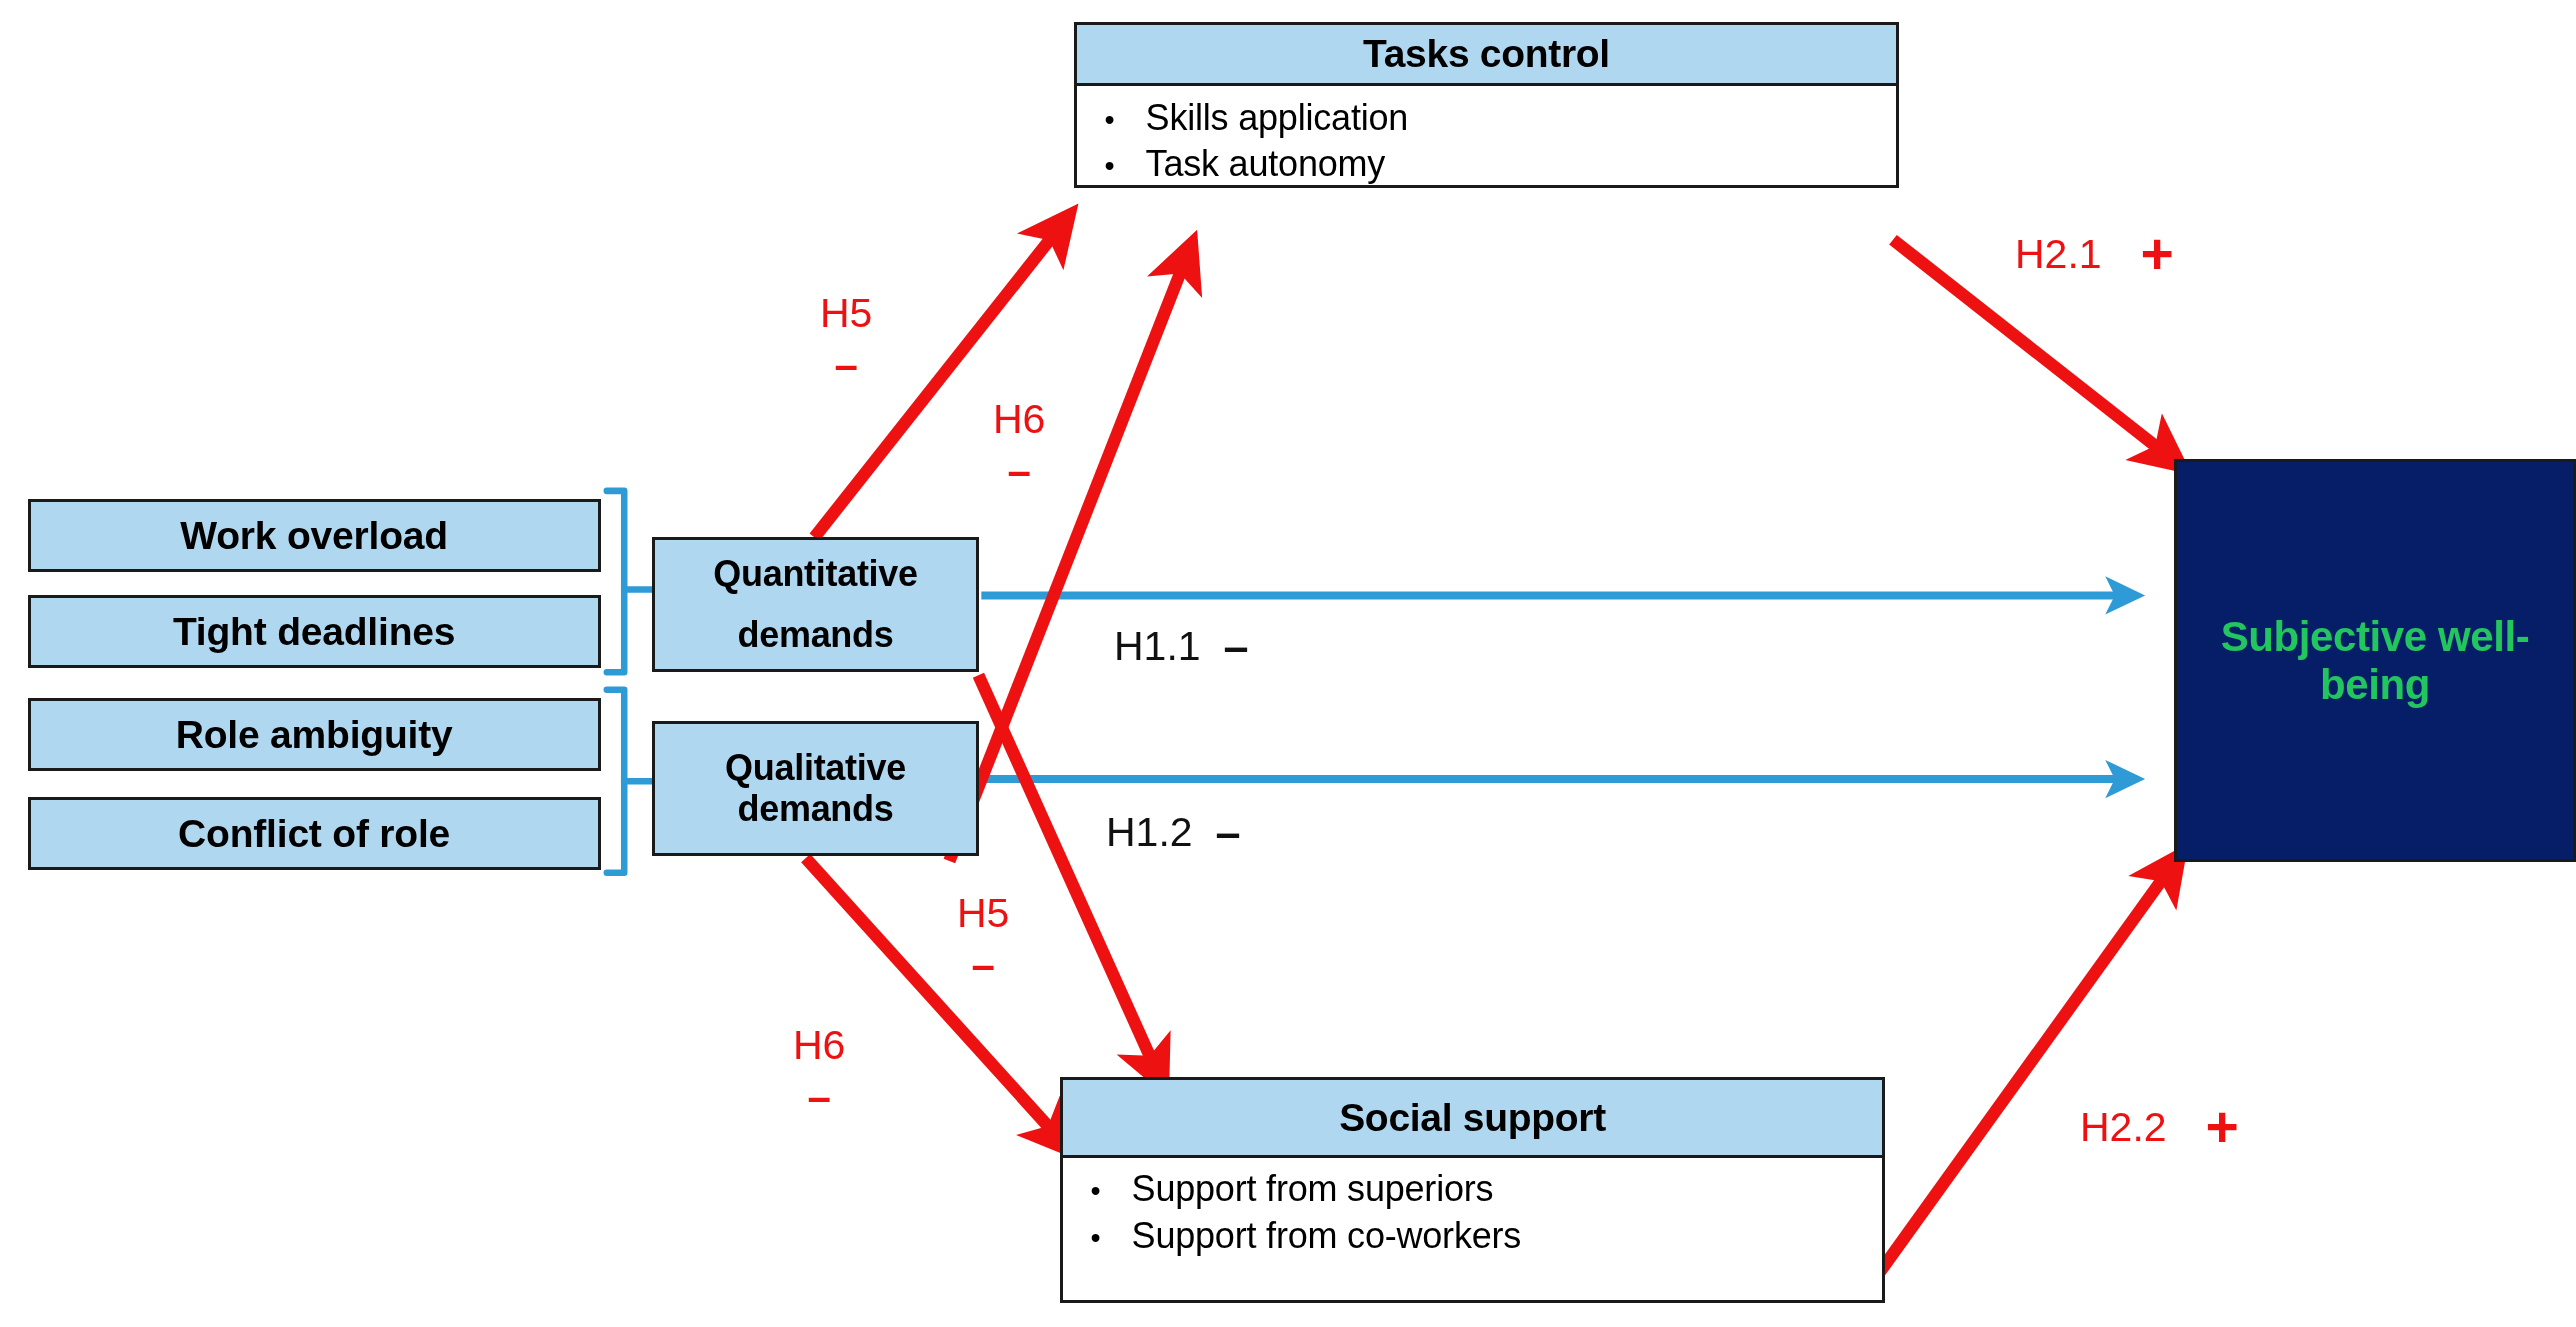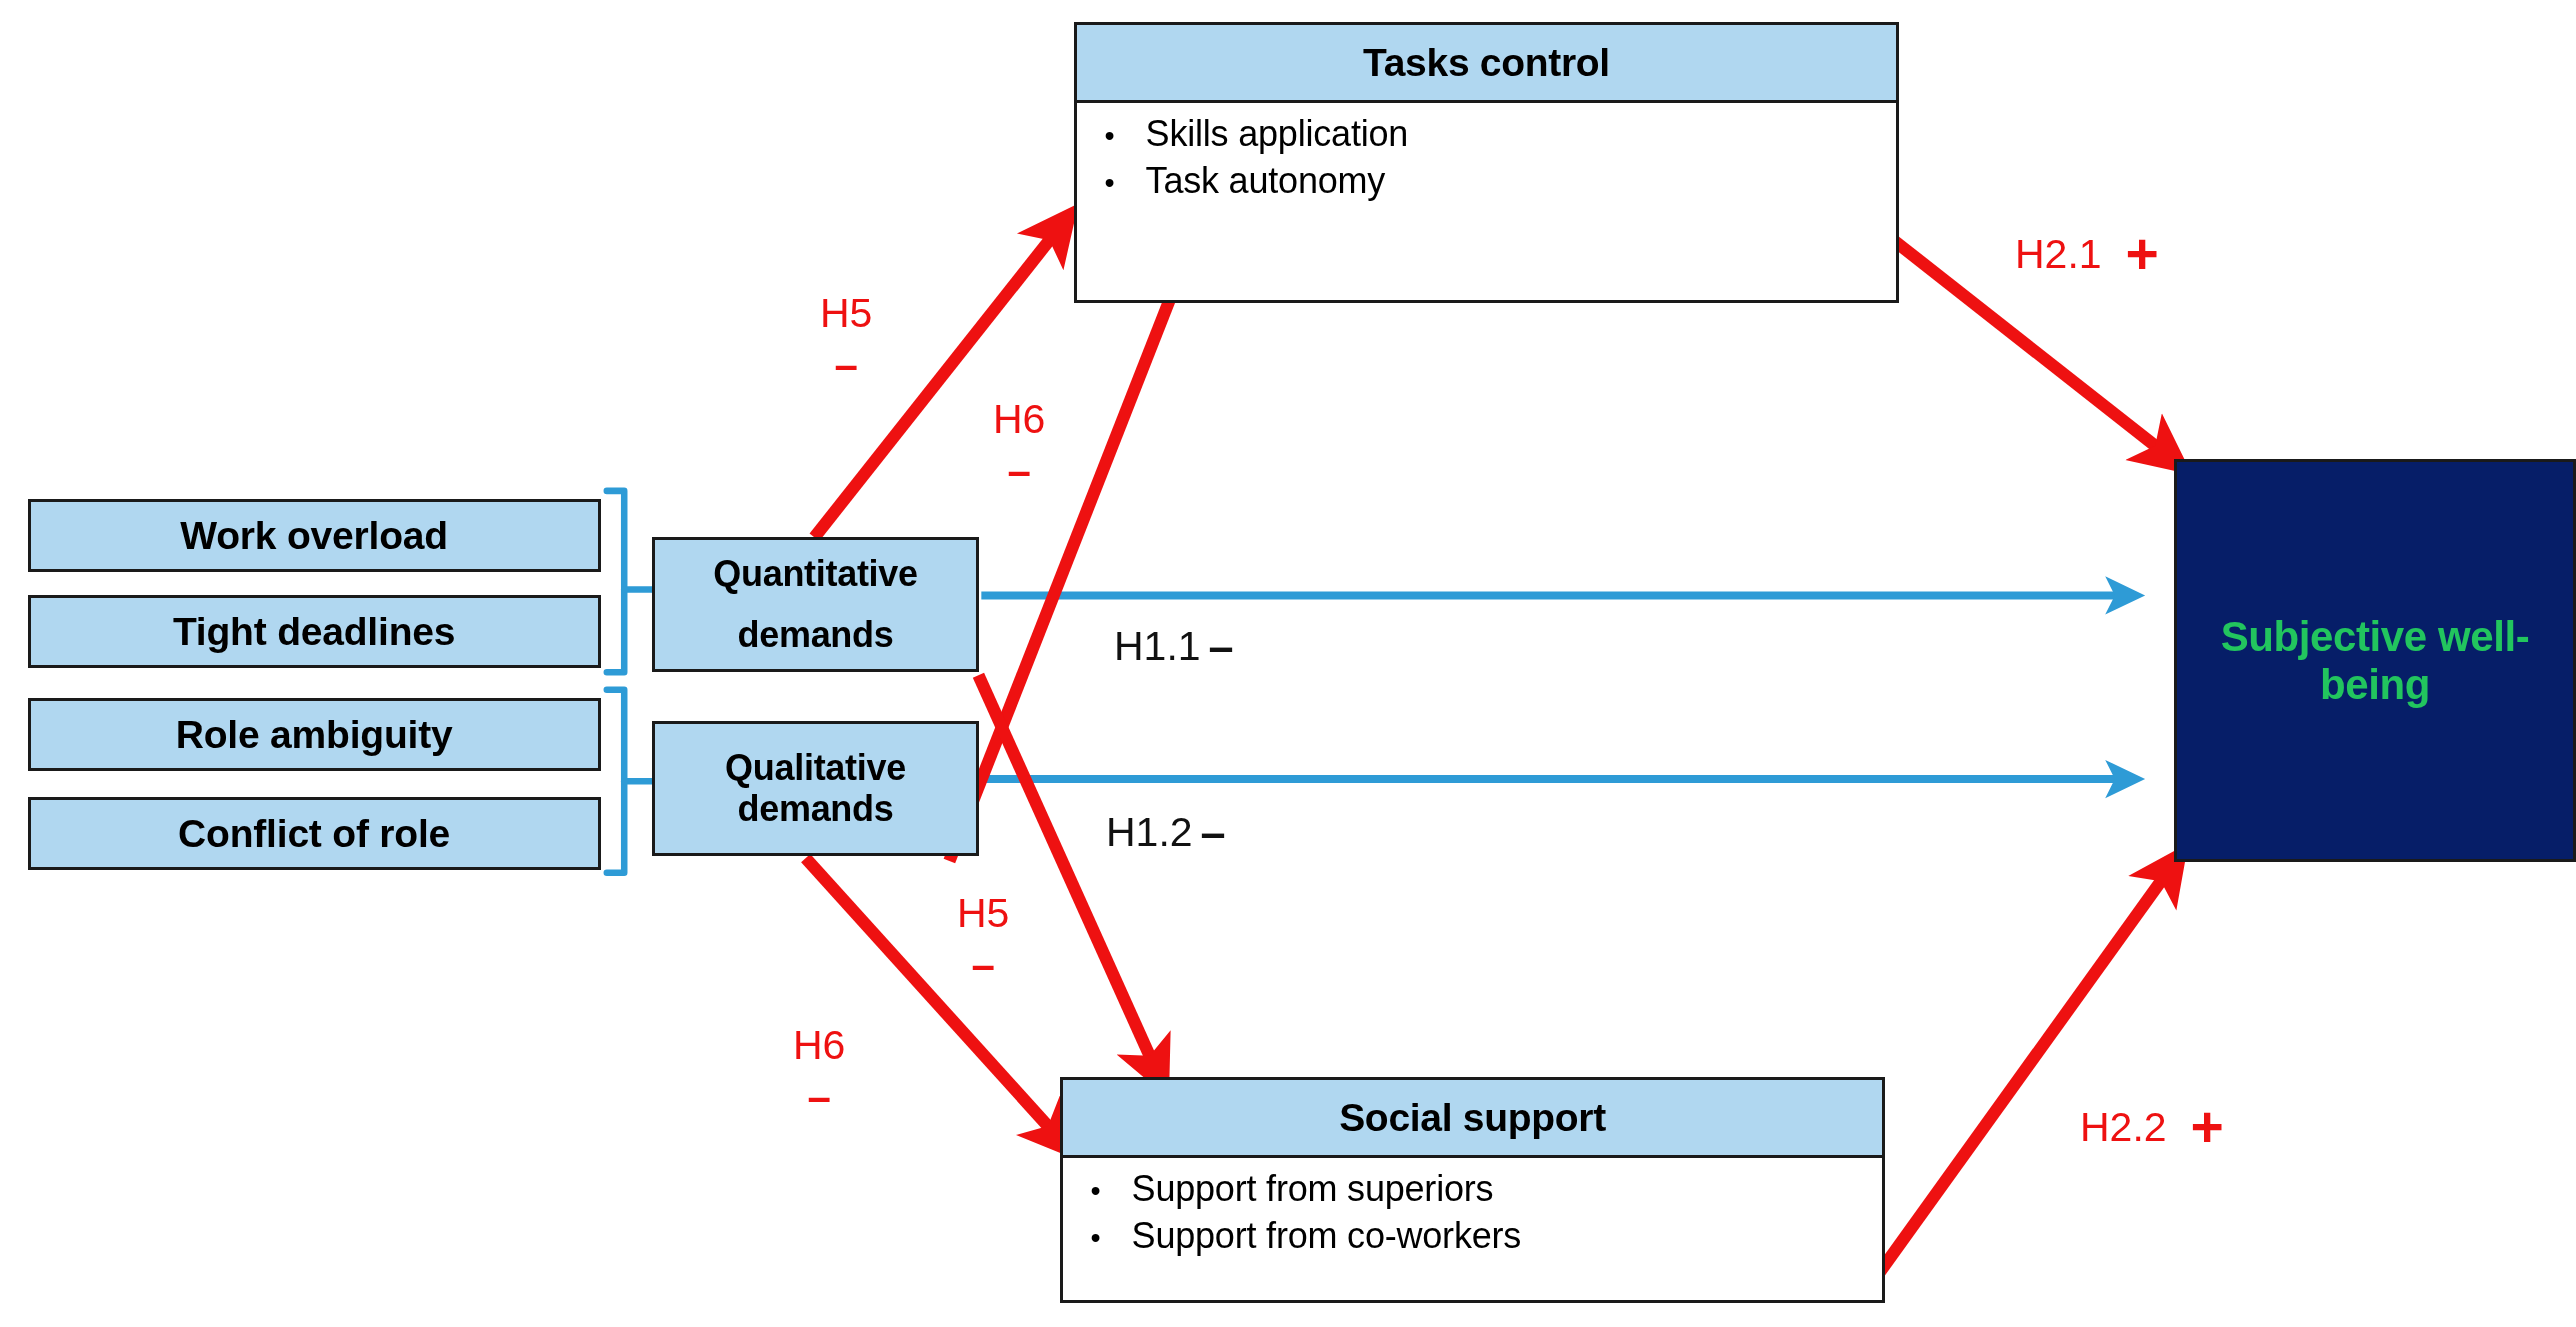--- a/index.html
+++ b/index.html
@@ -67,21 +67,21 @@
 
   
   .mediator {
     position: absolute;
     box-sizing: border-box;
     background: #ffffff;
     border: 3.6px solid #1a1a1a;
     display: flex;
     flex-direction: column;
   }
-  #mediator-0 { left: 1074px; top: 22px;   width: 825px; height: 281px; }
+  #mediator-0 { left: 1074px; top: 22px;   width: 825px; height: 166px; }
   #mediator-1 { left: 1060px; top: 1077px; width: 825px; height: 226px; }
 
   .mediator-header {
     background: #b0d7f0;
     border-bottom: 3.6px solid #1a1a1a;
     height: 75px;
     display: flex;
     align-items: center;
     justify-content: center;
     font-size: 39px;
@@ -148,21 +148,21 @@
     margin-top: 10.2px;
     font-size: 42px;
     font-weight: bold;
     line-height: 1;
   }
 
   .hyp-inline {
     position: absolute;
     display: flex;
     align-items: center;
-    gap: 8px;
+    gap: 23px;
     white-space: nowrap;
     font-size: 41px;
     line-height: 1;
   }
   .hyp-inline.red { color: #ee1111; }
   .hyp-inline.blk { color: #111111; }
   .hyp-inline .sign {
     font-weight: bold;
     font-size: 45px;
   }

